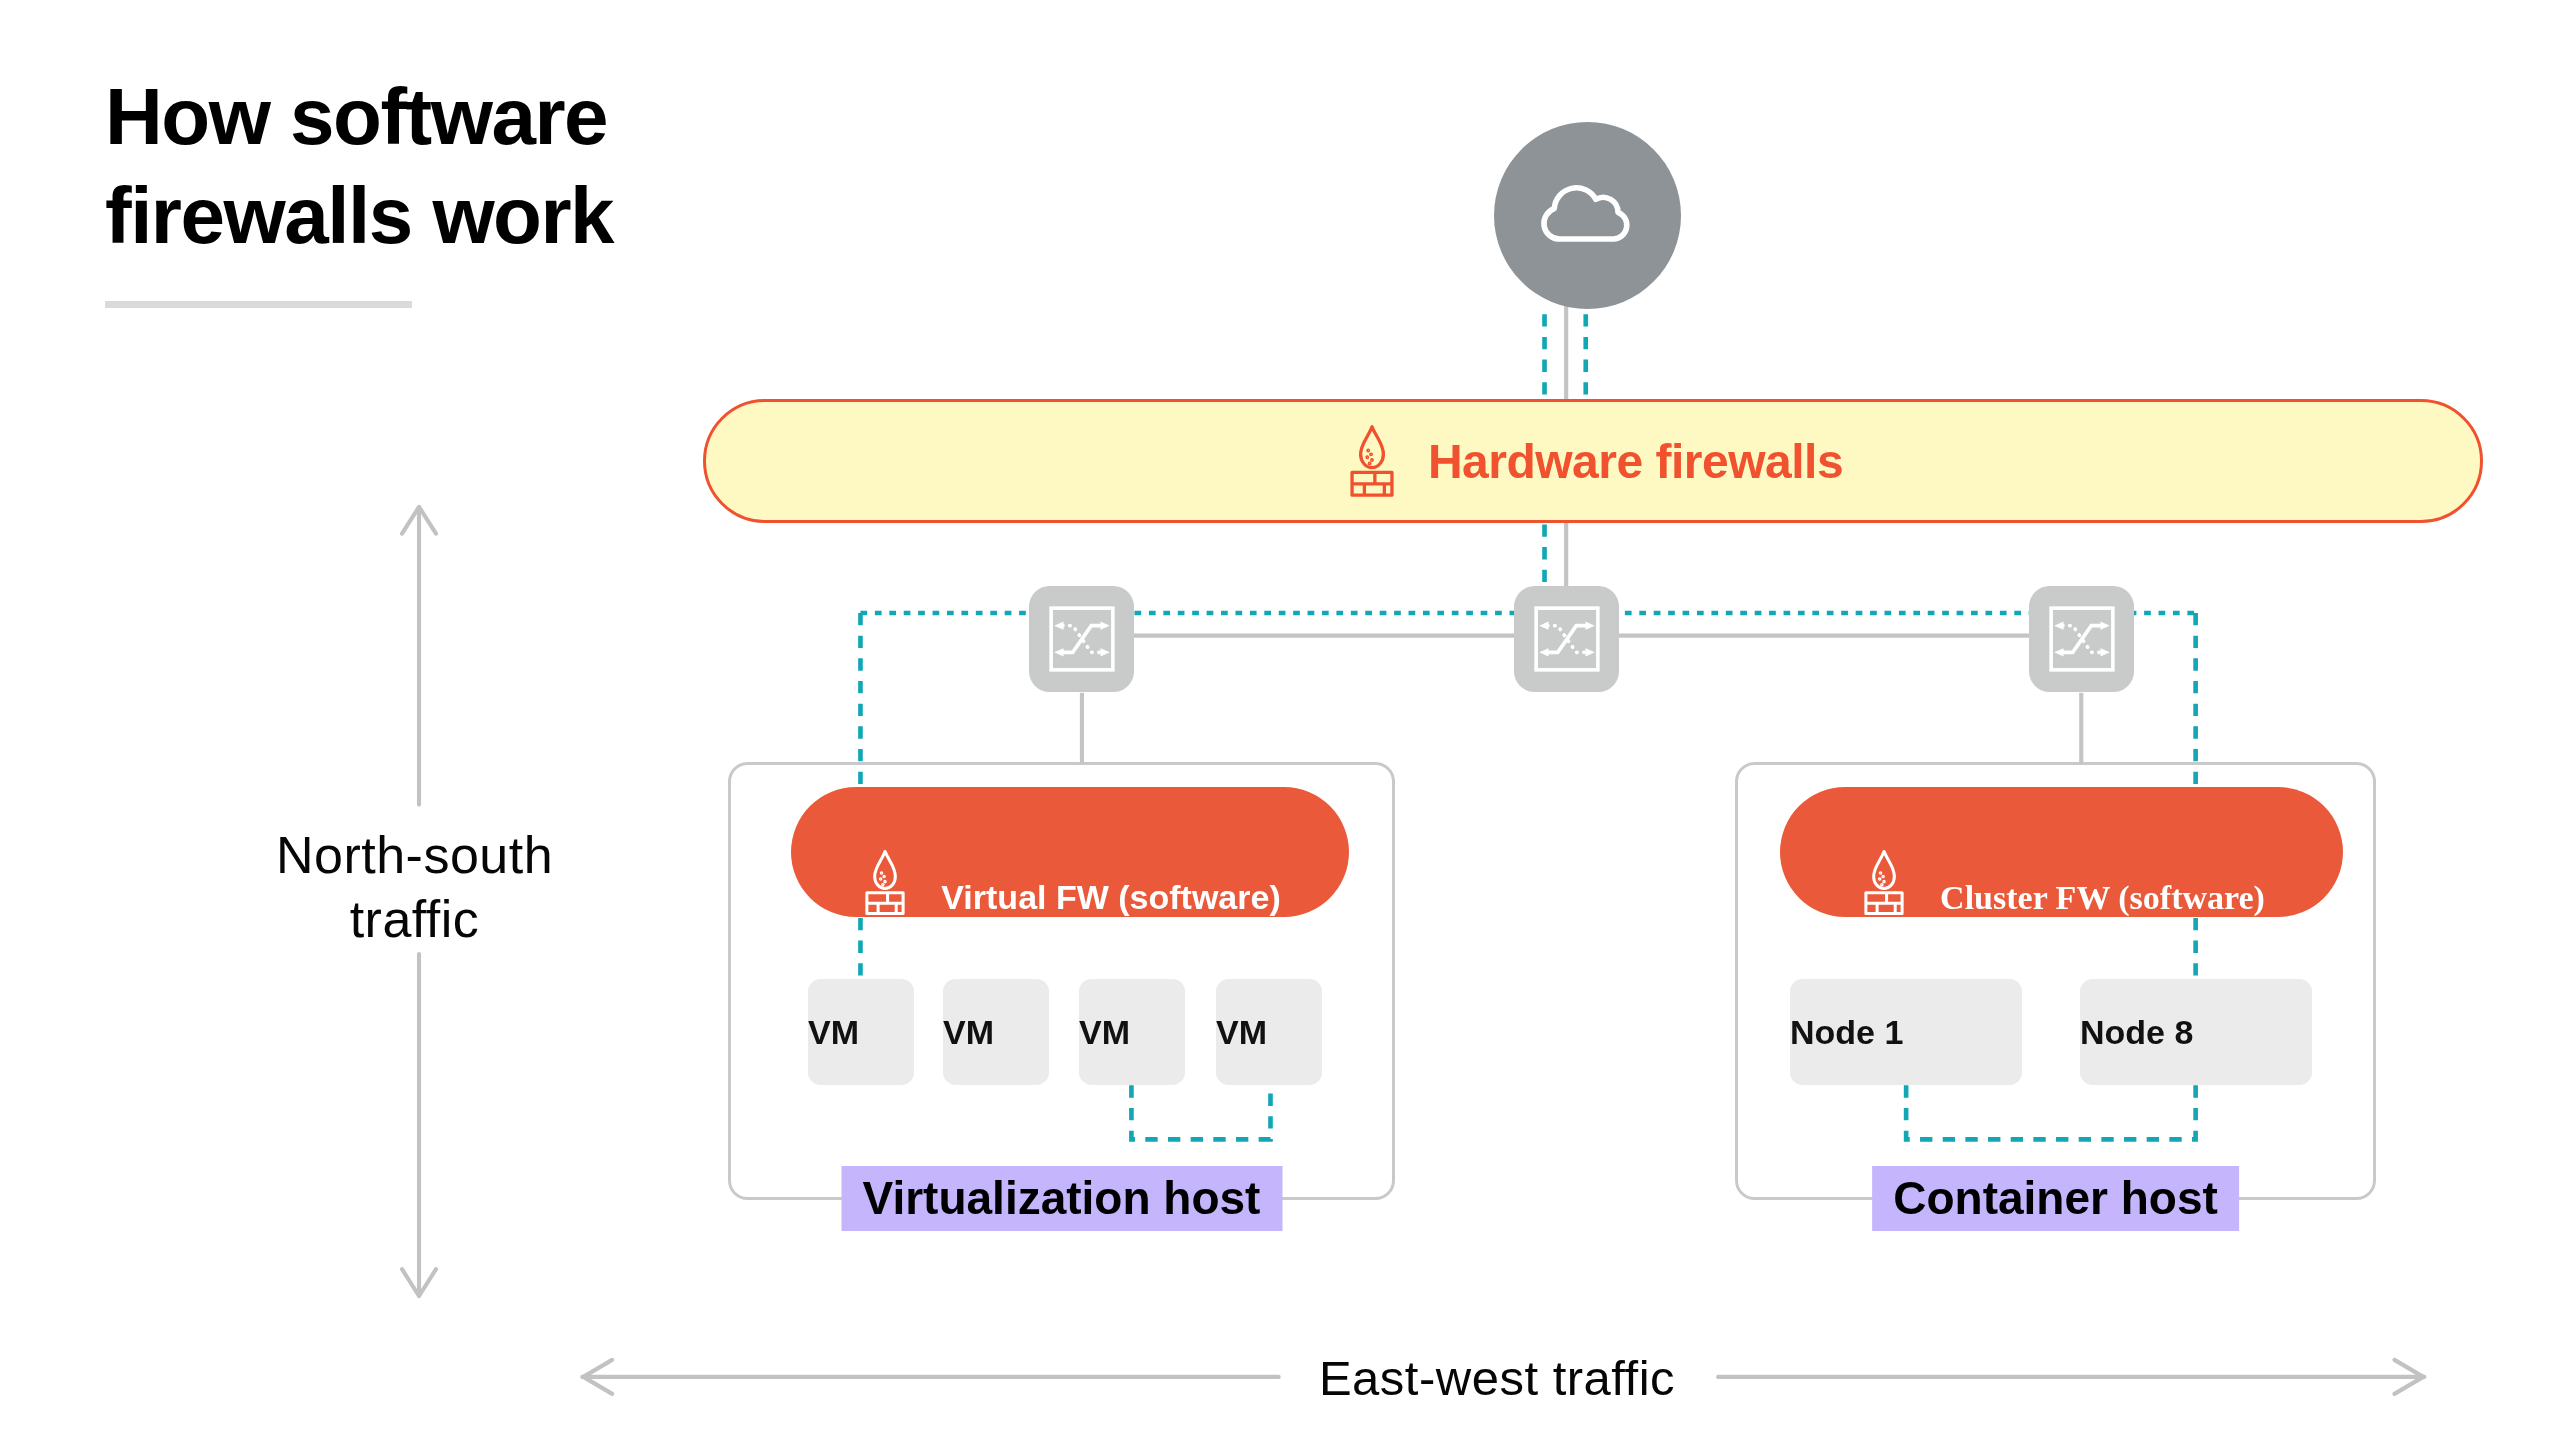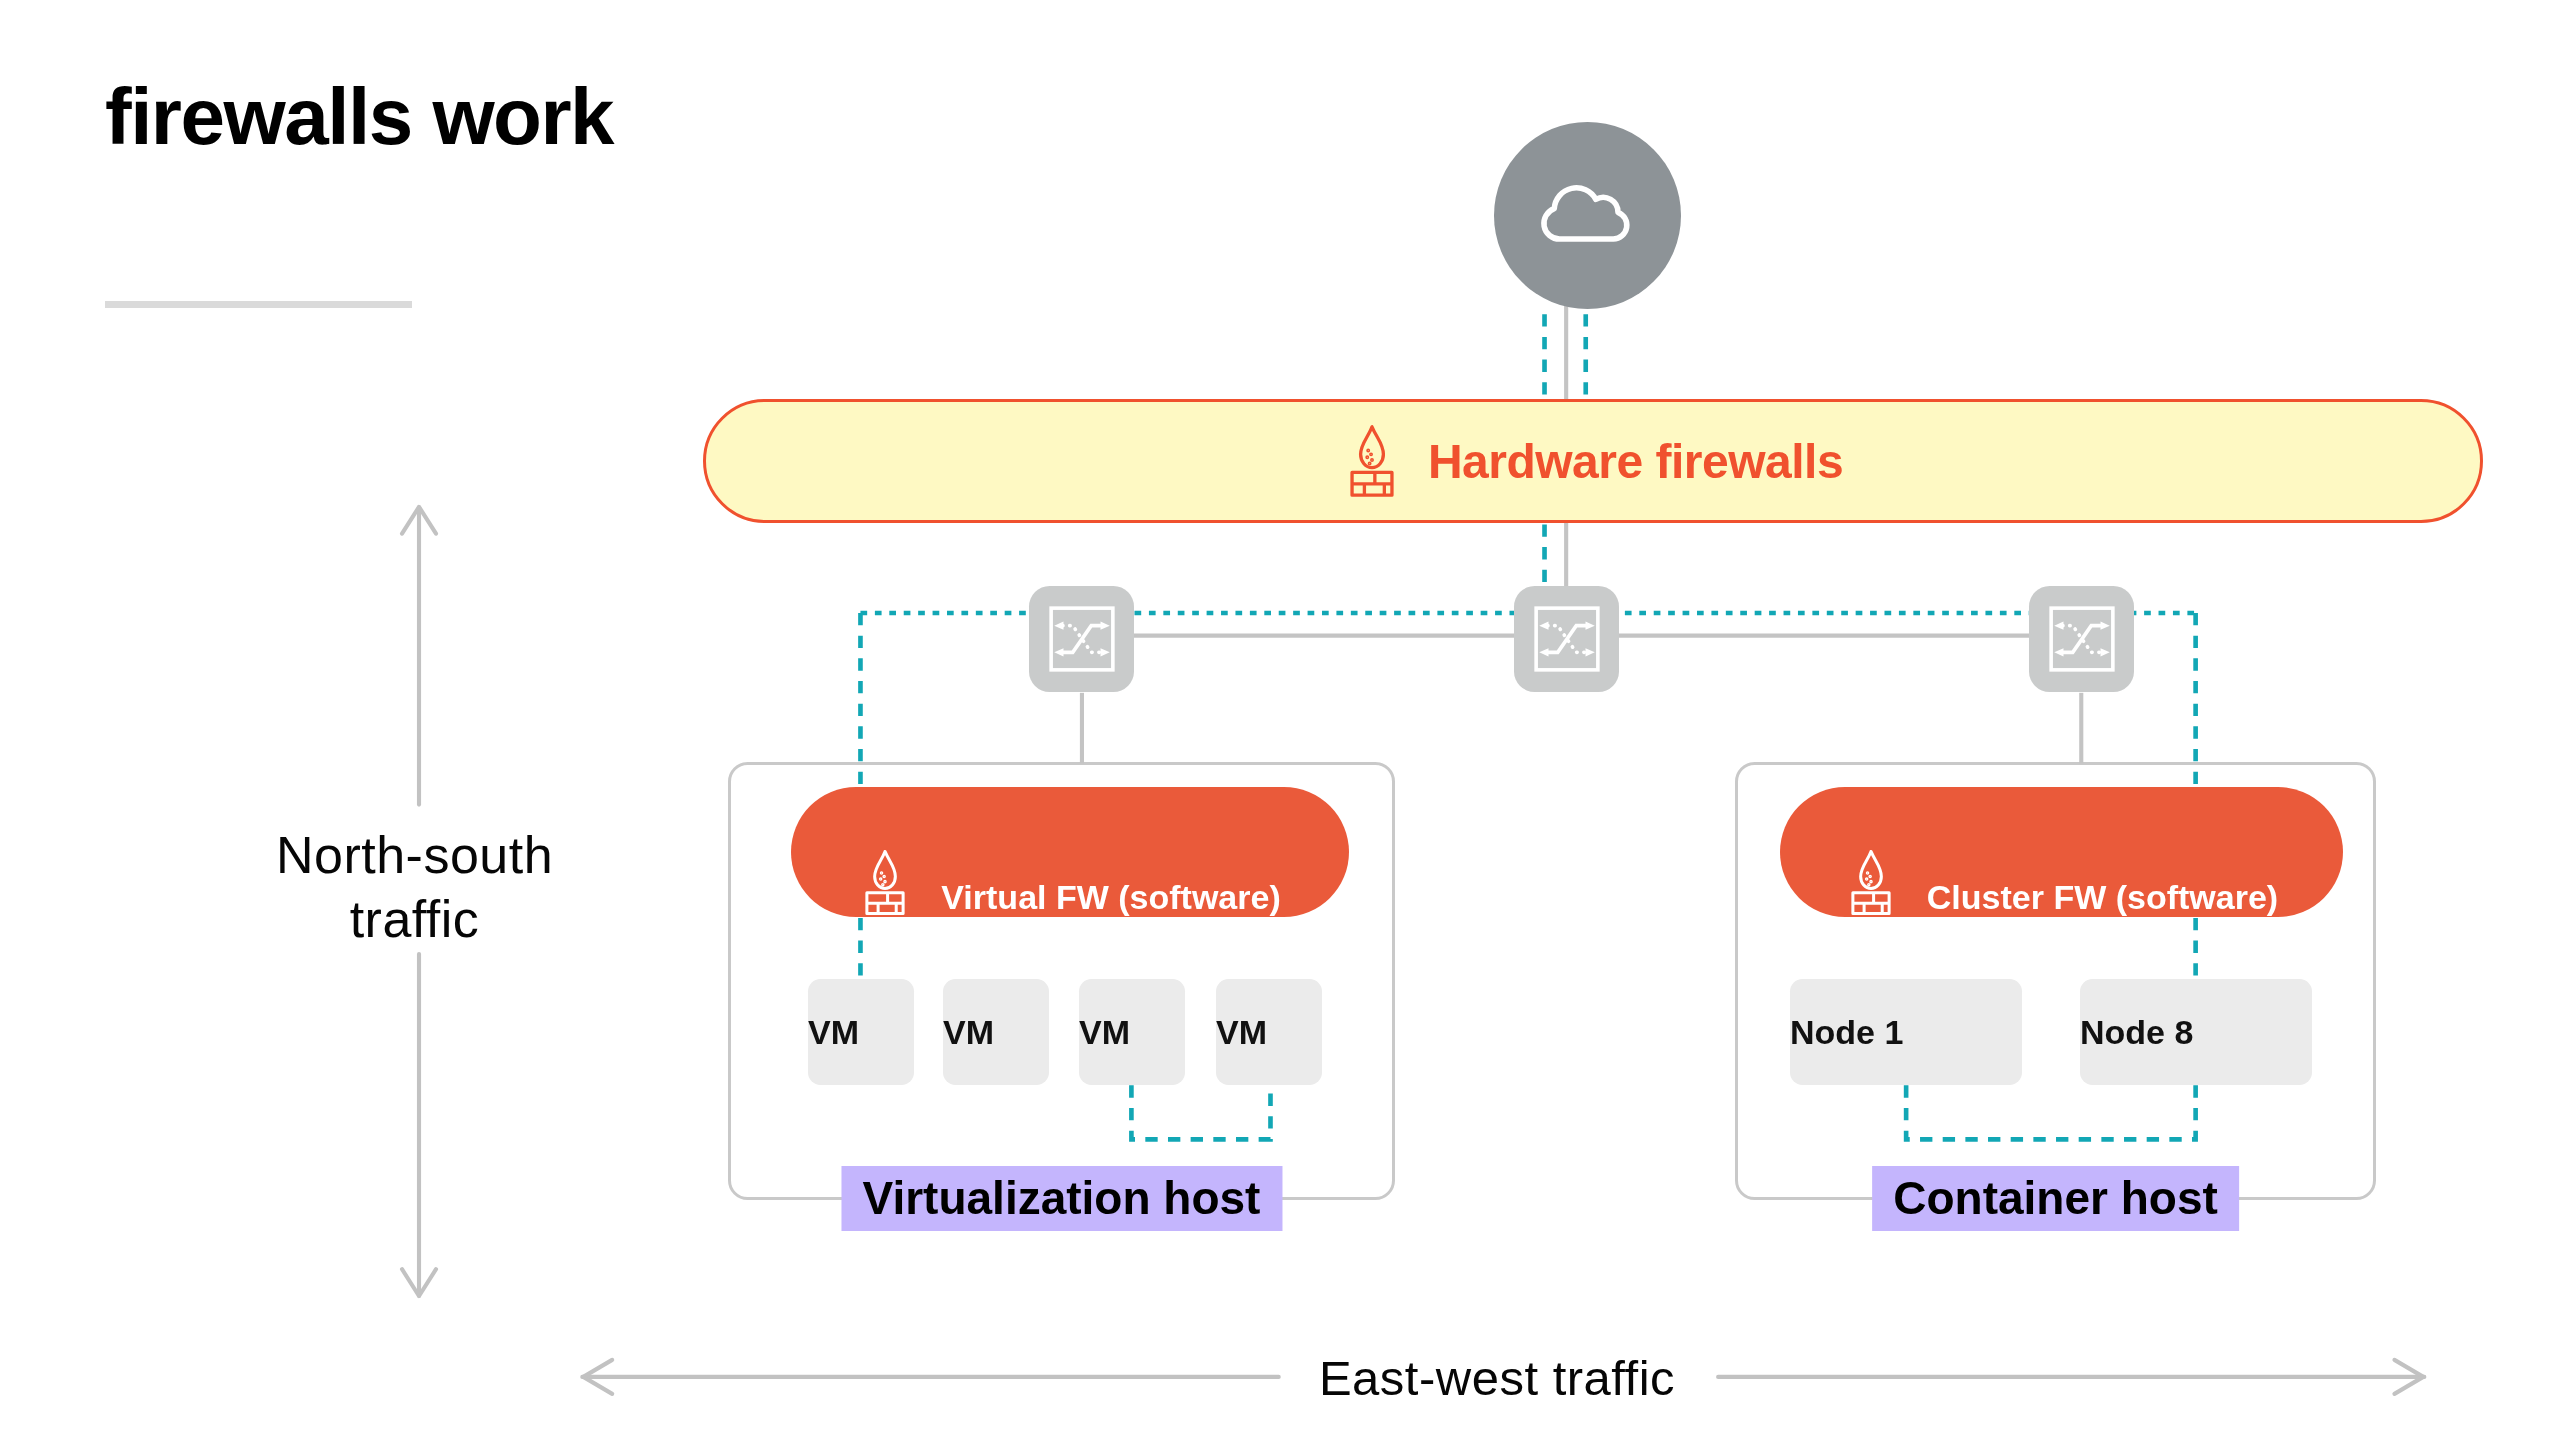--- a/index.html
+++ b/index.html
@@ -46,21 +46,21 @@
     position:absolute;left:50%;transform:translateX(-50%);bottom:-34px;
     background:#c4b5fd;padding:0 21.6px;font-size:46px;font-weight:700;color:#000;
     line-height:65px;white-space:nowrap;
   }
   
   .sw-pill{
     height:130px;border-radius:65px;background:#EA5A3A;z-index:3;
     display:flex;align-items:flex-end;justify-content:center;gap:30px;color:#fff;
   }
   #virt-pill{left:791px;top:787px;width:558px;}
-  #cont-pill{left:1780px;top:787px;width:563px;}
+  #cont-pill{left:1780px;top:787px;width:563px;font-family:Liberation Serif, serif;}
   .sw-pill .pill-label{font-size:34px;font-weight:700;}
   
   .unit{
     background:#EBEBEB;border-radius:12.4px;z-index:3;
     display:flex;align-items:center;
     font-size:34px;font-weight:700;color:#111;
   }
   .vm{width:106px;height:106px;top:979px;}
   #vm-1{left:808px;} #vm-2{left:943px;} #vm-3{left:1079px;} #vm-4{left:1216px;}
   .node{width:232px;height:106px;top:979px;}
@@ -109,20 +109,21 @@
     </g>
     <g stroke="#C2C2C2" stroke-width="8" fill="none" stroke-linecap="round" stroke-linejoin="round">
       <line x1="1130" y1="2673" x2="2482" y2="2673"></line>
       <line x1="3335" y1="2673" x2="4706" y2="2673"></line>
       <polyline points="1188,2640 1132,2673 1188,2706"></polyline>
       <polyline points="4648,2640 4704,2673 4648,2706"></polyline>
     </g>
   </svg>
 
   <div id="title" class="abs">
+    <div>How software</div>
     <div>firewalls work</div>
   </div>
   <div id="title-underline" class="abs"></div>
 
   <div id="cloud" class="abs">
     <span>
       <svg width="111" height="72" viewBox="0 0 120 78" fill="none" stroke="#ffffff" stroke-width="6" stroke-linejoin="round" stroke-linecap="round">
         <path d="M88 64 H30 a17 17 0 0 1-6-33 a24 24 0 0 1 45-10 a16 16 0 0 1 24 14 a15 15 0 0 1-5 29 z"></path>
       </svg>
     </span>

